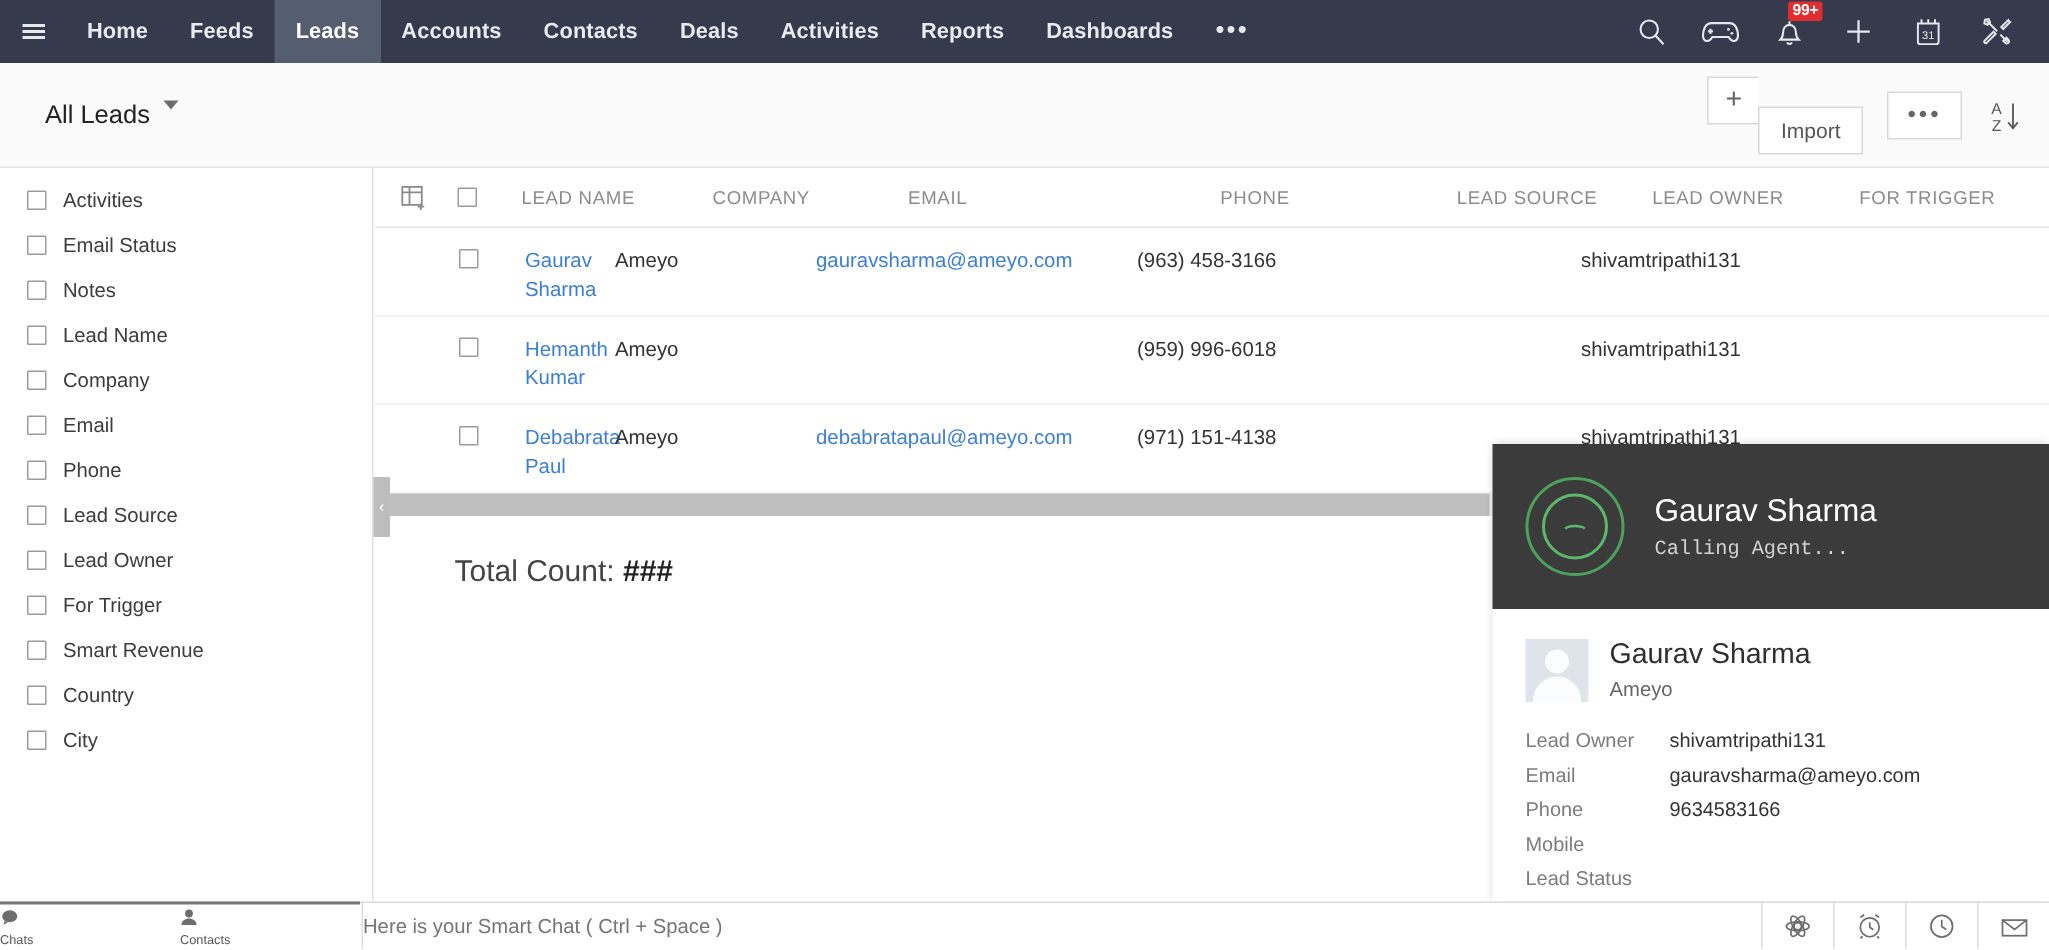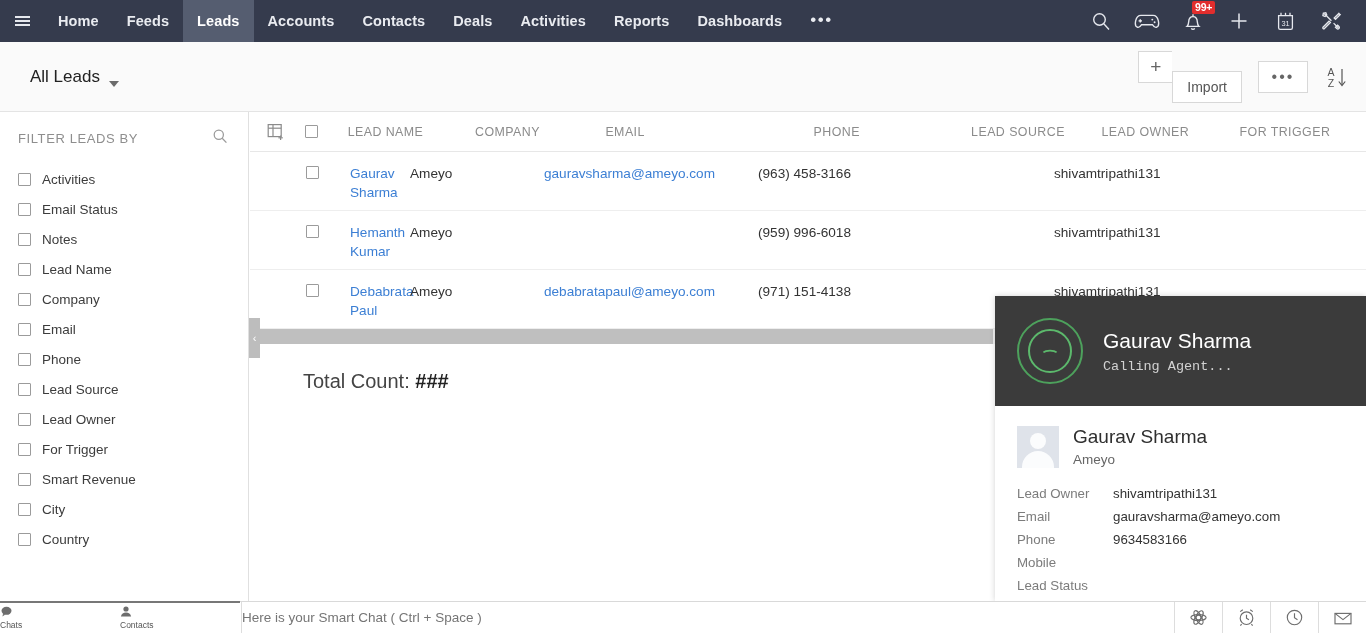--- a/index.html
+++ b/index.html
@@ -46,21 +46,21 @@
     border-radius: 2px; padding: 1px 3px 1.5px; line-height: 1; letter-spacing: -0.2px;
   }
 
   
   #subbar {
     position: absolute; left: 0; top: 42px; width: 1366px; height: 70px;
     background: #fafafa; border-bottom: 1px solid #e4e4e4;
     display: flex; align-items: center;
   }
   .viewsel {
-    margin-left: 20px; display: flex; align-items: flex-end; gap: 9px;
+    margin-left: 20px; display: flex; align-items: flex-start; gap: 9px;
     padding: 7px 10px; cursor: pointer; border-radius: 2px;
   }
   .viewsel .vtitle { font-size: 17px; color: #222; font-weight: normal; }
   .caret {
     width: 0; height: 0; border-left: 5px solid transparent; border-right: 5px solid transparent;
     border-top: 6px solid #6b6b6b;
   }
   .subright { margin-left: auto; display: flex; align-items: center; padding-right: 16px; gap: 16px; }
   .btngroup { display: flex; }
   .btn {
@@ -336,29 +336,20 @@
         <text x="7" y="12" font-size="10.5" fill="#555" text-anchor="middle" font-family="Liberation Sans, sans-serif">A</text>
         <text x="7" y="23" font-size="10.5" fill="#555" text-anchor="middle" font-family="Liberation Sans, sans-serif">Z</text>
         <line x1="18" y1="5" x2="18" y2="21" stroke="#555" stroke-width="1.2"></line>
         <path d="M14.8 17.5L18 21.5l3.2-4" stroke="#555" stroke-width="1.2"></path>
       </svg>
     </div>
   </div>
 </div>
 
 <div id="sidebar">
-  <div class="filterhead">
-    <span class="ftitle">FILTER LEADS BY</span>
-    <span class="fsearch">
-      <svg width="16" height="16" viewBox="0 0 16 16" fill="none" stroke="#9a9a9a" stroke-width="1.25">
-        <circle cx="6.8" cy="6.8" r="4.6"></circle>
-          <line x1="10.2" y1="10.2" x2="14.4" y2="14.6"></line>
-      </svg>
-    </span>
-  </div>
   <div class="filterlist">
     <div class="filteritem">
         <span class="cbox"></span>
         <span class="flabel">Activities</span>
       </div>
     <div class="filteritem">
         <span class="cbox"></span>
         <span class="flabel">Email Status</span>
       </div>
     <div class="filteritem">
@@ -392,25 +383,25 @@
     <div class="filteritem">
         <span class="cbox"></span>
         <span class="flabel">For Trigger</span>
       </div>
     <div class="filteritem">
         <span class="cbox"></span>
         <span class="flabel">Smart Revenue</span>
       </div>
     <div class="filteritem">
         <span class="cbox"></span>
+        <span class="flabel">Country</span>
+      </div>
+    <div class="filteritem">
+        <span class="cbox"></span>
         <span class="flabel">City</span>
-      </div>
-    <div class="filteritem">
-        <span class="cbox"></span>
-        <span class="flabel">Country</span>
       </div>
   </div>
 </div>
 
 <div id="collapse-handle">
   <span>‹</span>
 </div>
 
 <div id="tablewrap">
   <div class="thead">

